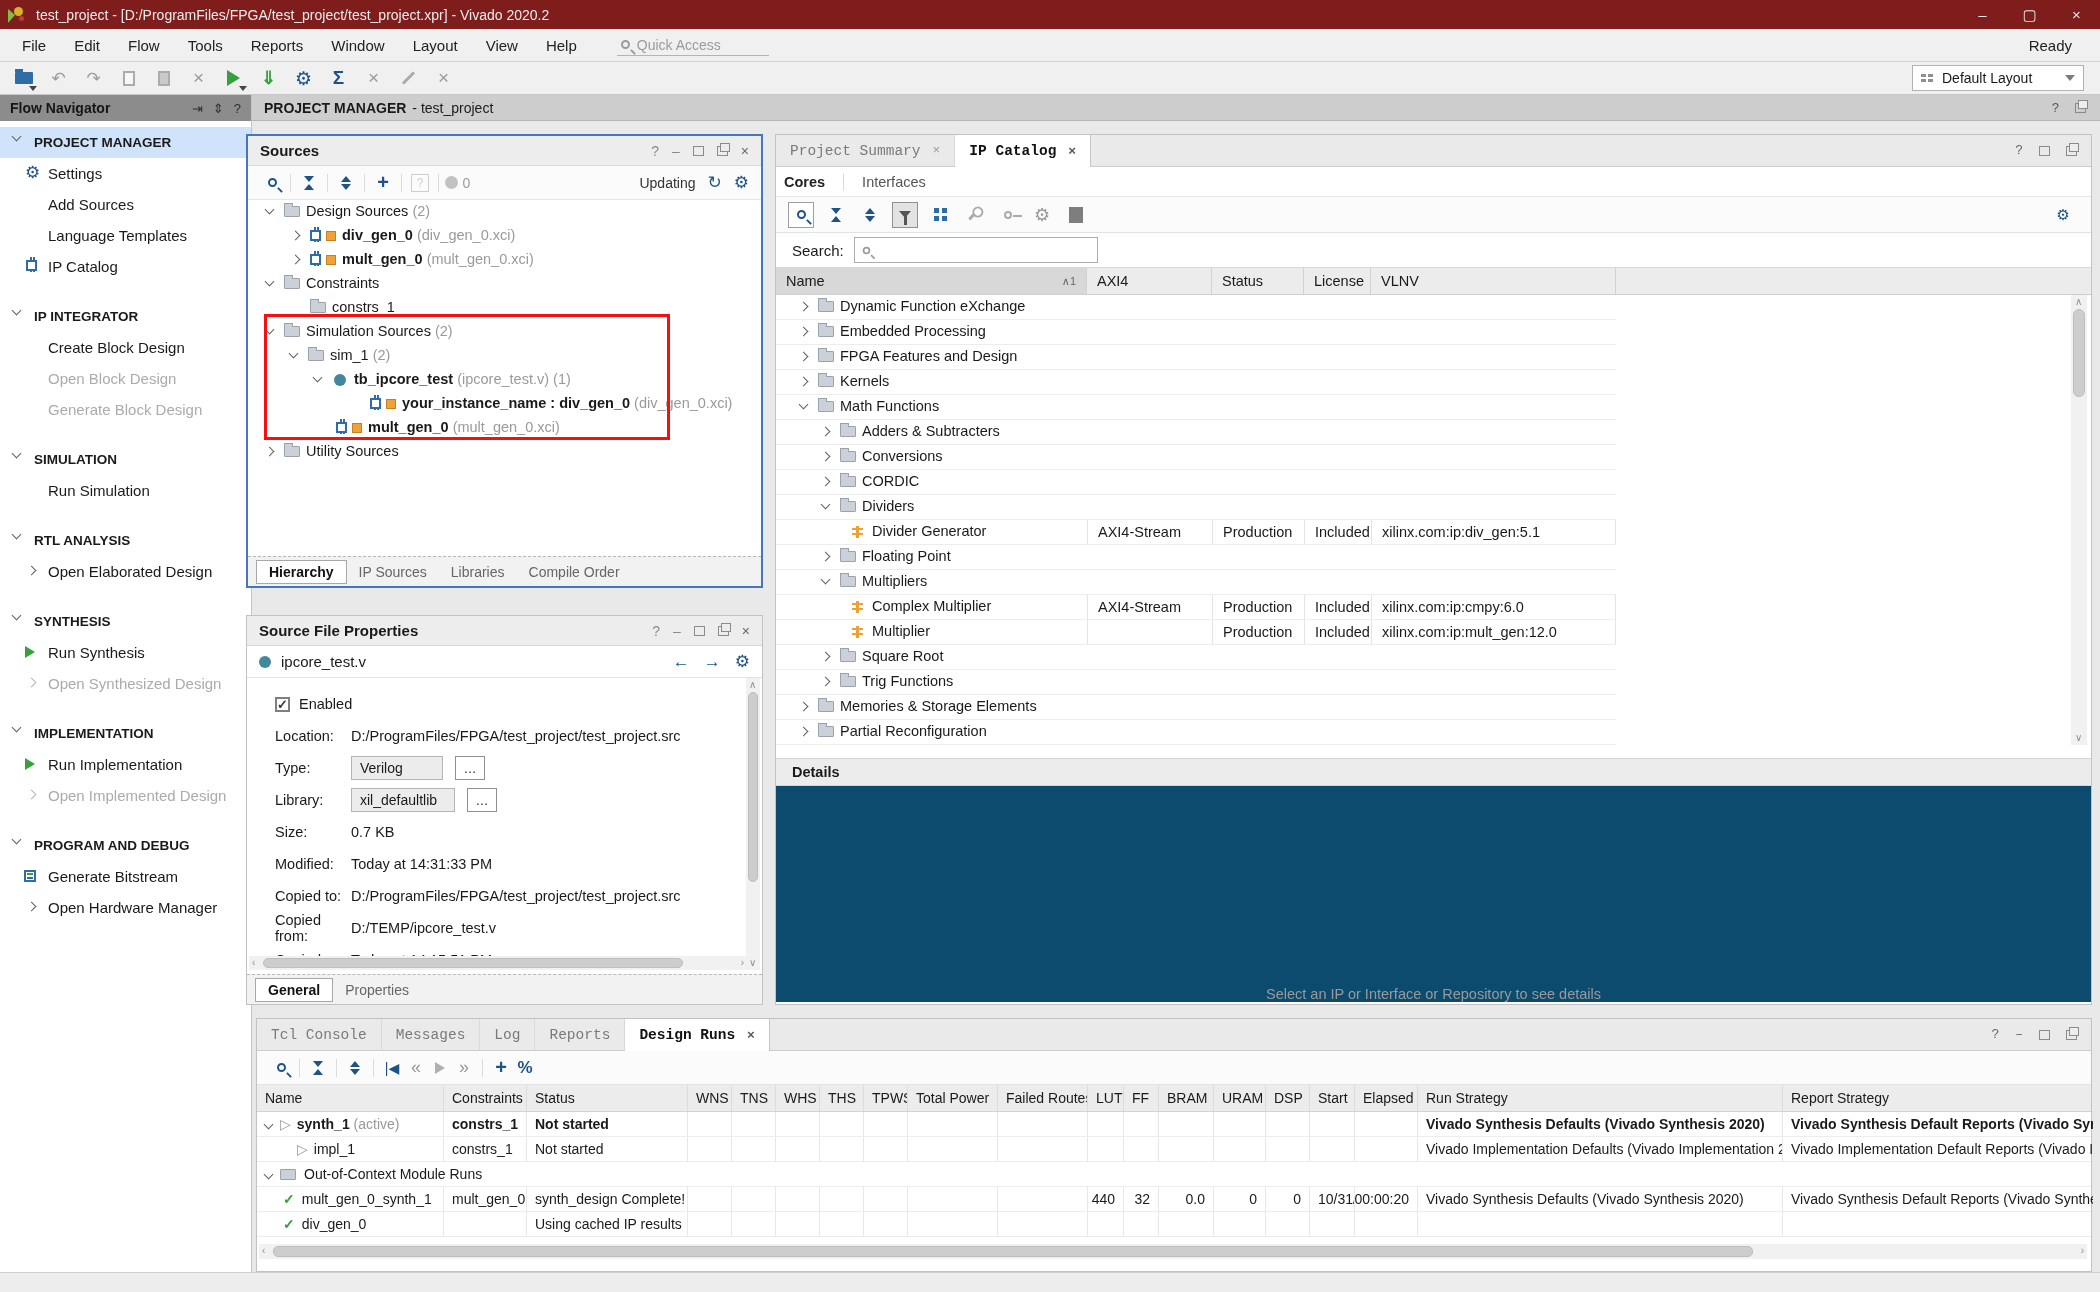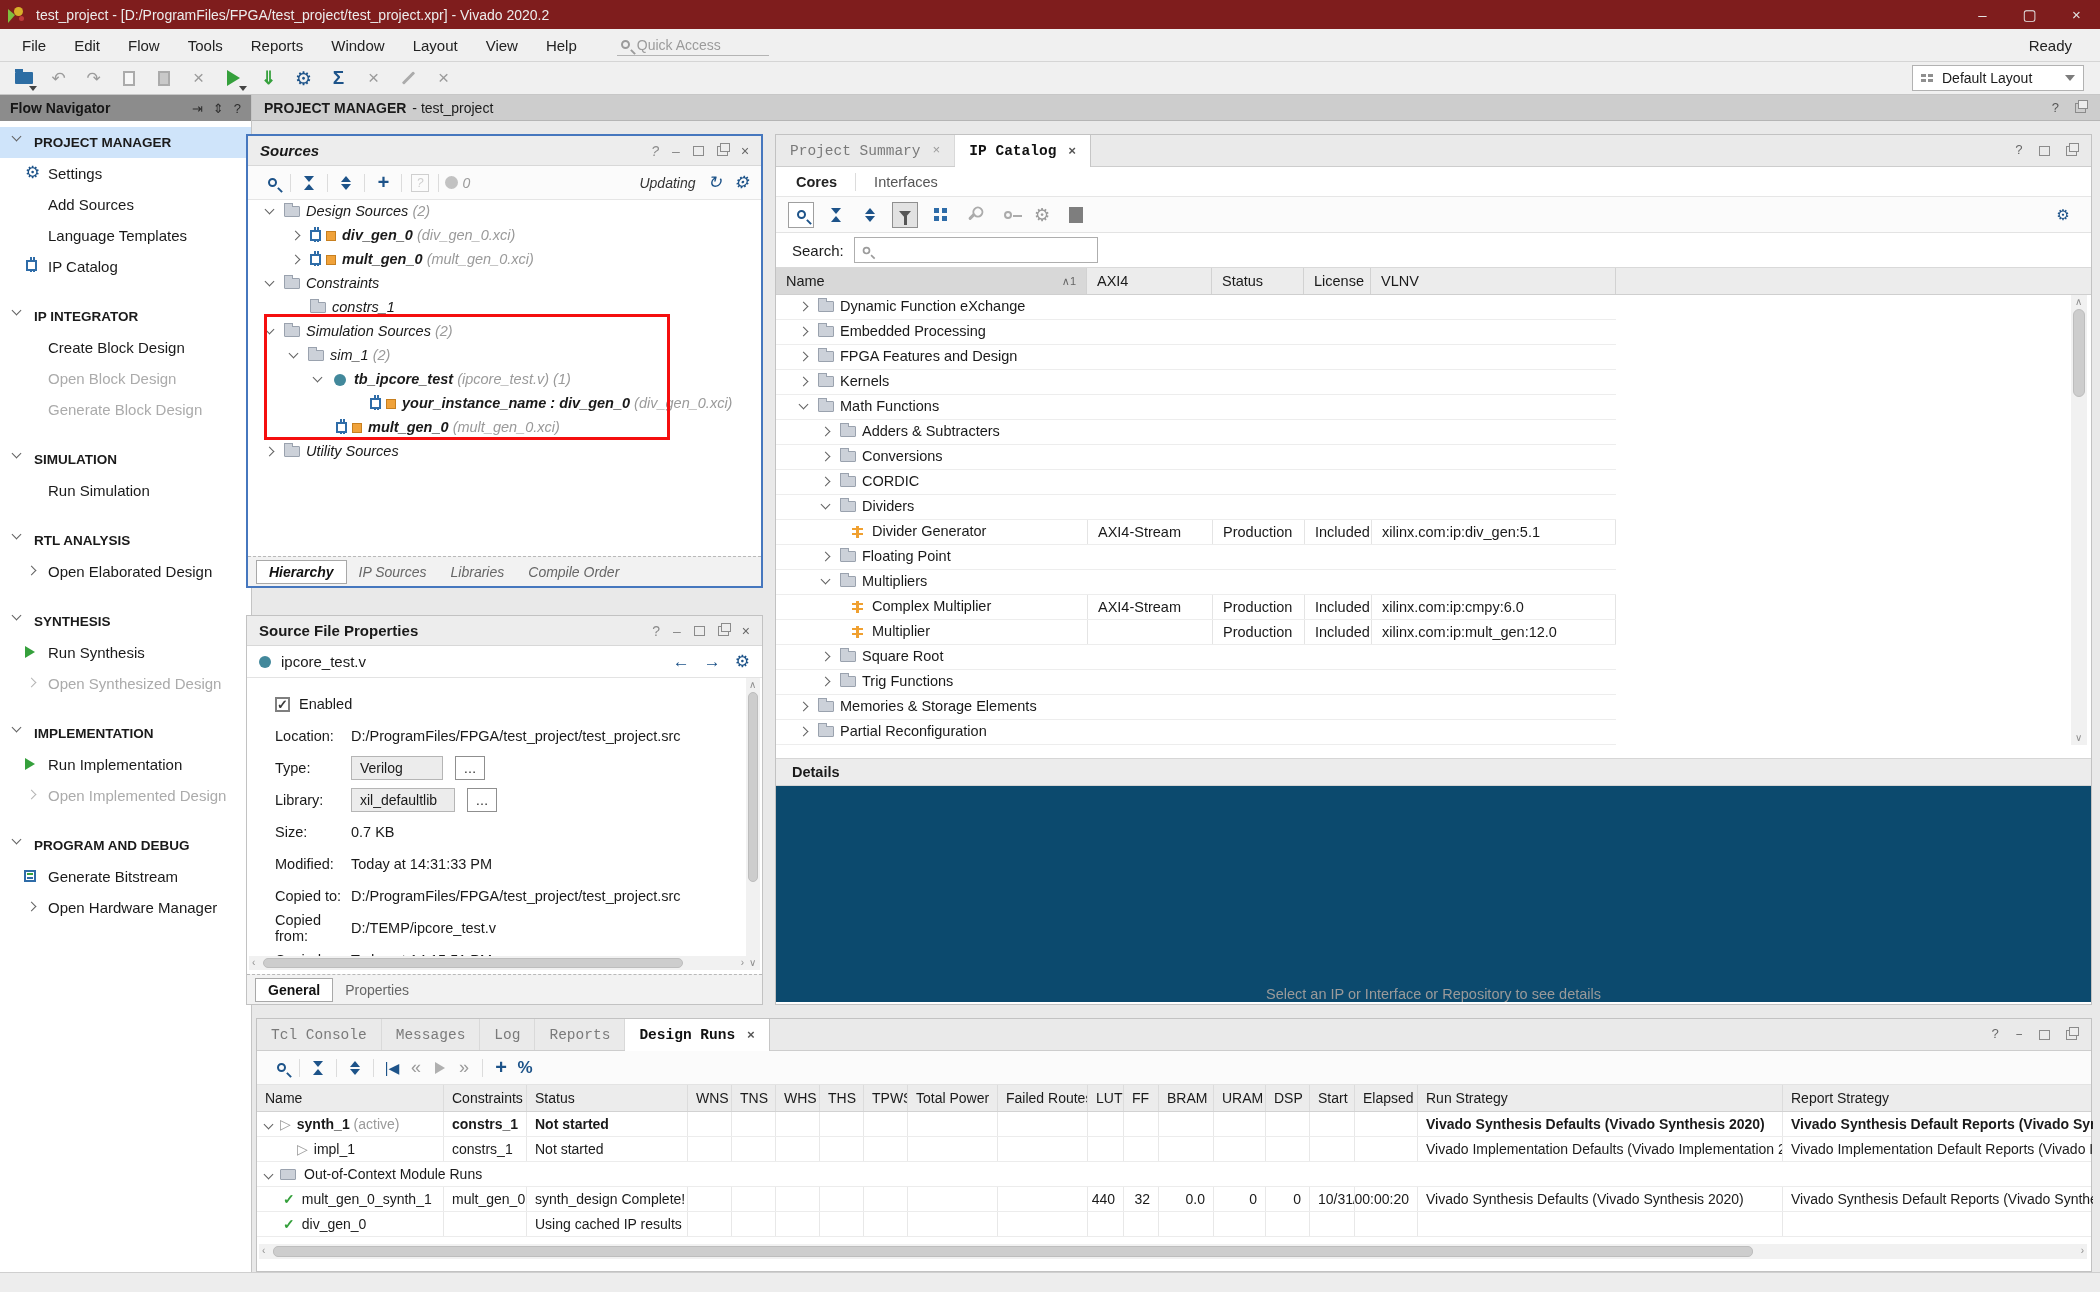--- a/index.html
+++ b/index.html
@@ -94,21 +94,21 @@
   .bit-ic{position:absolute;left:24px;top:9px;width:12px;height:12px;border:2px solid #2e6ca8;}
   .bit-ic::before{content:"";position:absolute;left:1px;top:1px;width:6px;height:2px;background:#35a03c;box-shadow:0 4px 0 #2e6ca8;}
 
   
   .wshead{left:252px;top:95px;width:1848px;height:26px;background:#cdcdcd;border-bottom:1px solid #b5b5b5;
           display:flex;align-items:center;font-size:14px;padding-left:12px;gap:6px;}
   .ws-icons{margin-left:auto;display:flex;gap:16px;padding-right:14px;color:#555;font-size:13px;align-items:center;}
 
   
   .panel{position:absolute;background:#fff;border:1px solid #c2c2c2;}
-  .panel.focus{border:2px solid #4677be;font-style:italic;}
+  .panel.focus{border:2px solid #4677be;}
   .phead{height:30px;background:#ededed;border-bottom:1px solid #d8d8d8;display:flex;align-items:center;
          padding:0 12px;font-size:15px;}
   .ptitle{font-weight:bold;}
   .pwin{margin-left:auto;display:flex;gap:13px;align-items:center;color:#8b8b8b;font-size:14px;}
   .bx{width:11px;height:10px;border:1.5px solid #8b8b8b;display:inline-block;}
   .flbx{width:11px;height:10px;border:1.5px solid #8b8b8b;display:inline-block;position:relative;}
   .flbx::after{content:"";position:absolute;left:2px;top:-4px;width:8px;height:7px;border:1.5px solid #8b8b8b;background:#ededed;}
   .ptools{height:34px;background:#fbfbfb;border-bottom:1px solid #e5e5e5;display:flex;align-items:center;
           padding:0 12px;font-size:16px;}
   .ti{display:flex;align-items:center;justify-content:center;min-width:24px;height:26px;}
@@ -141,21 +141,21 @@
   .sbarrow{position:absolute;color:#8f8f8f;font-size:10px;line-height:10px;}
 
   
   .ttabs{height:32px;background:#eaeaea;border-bottom:1px solid #cdcdcd;display:flex;align-items:stretch;
          font-size:14.5px;color:#7a7a7a;font-family:Liberation Mono, monospace;}
   .ttab{display:flex;align-items:center;gap:12px;padding:0 14px;border-right:1px solid #d9d9d9;}
   .ttab .x{font-size:13px;color:#9a9a9a;}
   .ttab.act{background:#fff;color:#111;font-weight:bold;position:relative;margin-bottom:-1px;border-right:1px solid #c6c6c6;}
   .ttab.act .x{color:#555;}
   .viewbar{height:30px;background:#fff;border-bottom:1px solid #e6e6e6;display:flex;align-items:center;
-           padding-left:20px;font-size:14.5px;gap:12px;}
+           padding-left:8px;font-size:14.5px;gap:12px;}
   .cattools{height:36px;background:#fbfbfb;border-bottom:1px solid #e3e3e3;display:flex;align-items:center;
             padding:0 12px;gap:10px;position:relative;}
   .boxed{border:1px solid #9f9f9f;width:26px;height:26px;display:flex;align-items:center;justify-content:center;background:#fff;}
   .boxed.pressed{background:#e2e2e2;border-color:#8f8f8f;}
   .funnel{width:0;height:0;border-left:6px solid transparent;border-right:6px solid transparent;border-top:7px solid #555;position:relative;}
   .funnel::after{content:"";position:absolute;left:-1.5px;top:-2px;width:3px;height:9px;background:#555;}
   .grp-ic{width:13px;height:13px;position:relative;}
   .grp-ic::before{content:"";position:absolute;left:0;top:0;width:5px;height:5px;background:#2e6ca8;
       box-shadow:8px 0 0 #2e6ca8,8px 8px 0 #2e6ca8,0 8px 0 #2e6ca8;}
   .wrench{width:14px;height:3px;background:#ababab;transform:rotate(-45deg);border-radius:2px;position:relative;}

